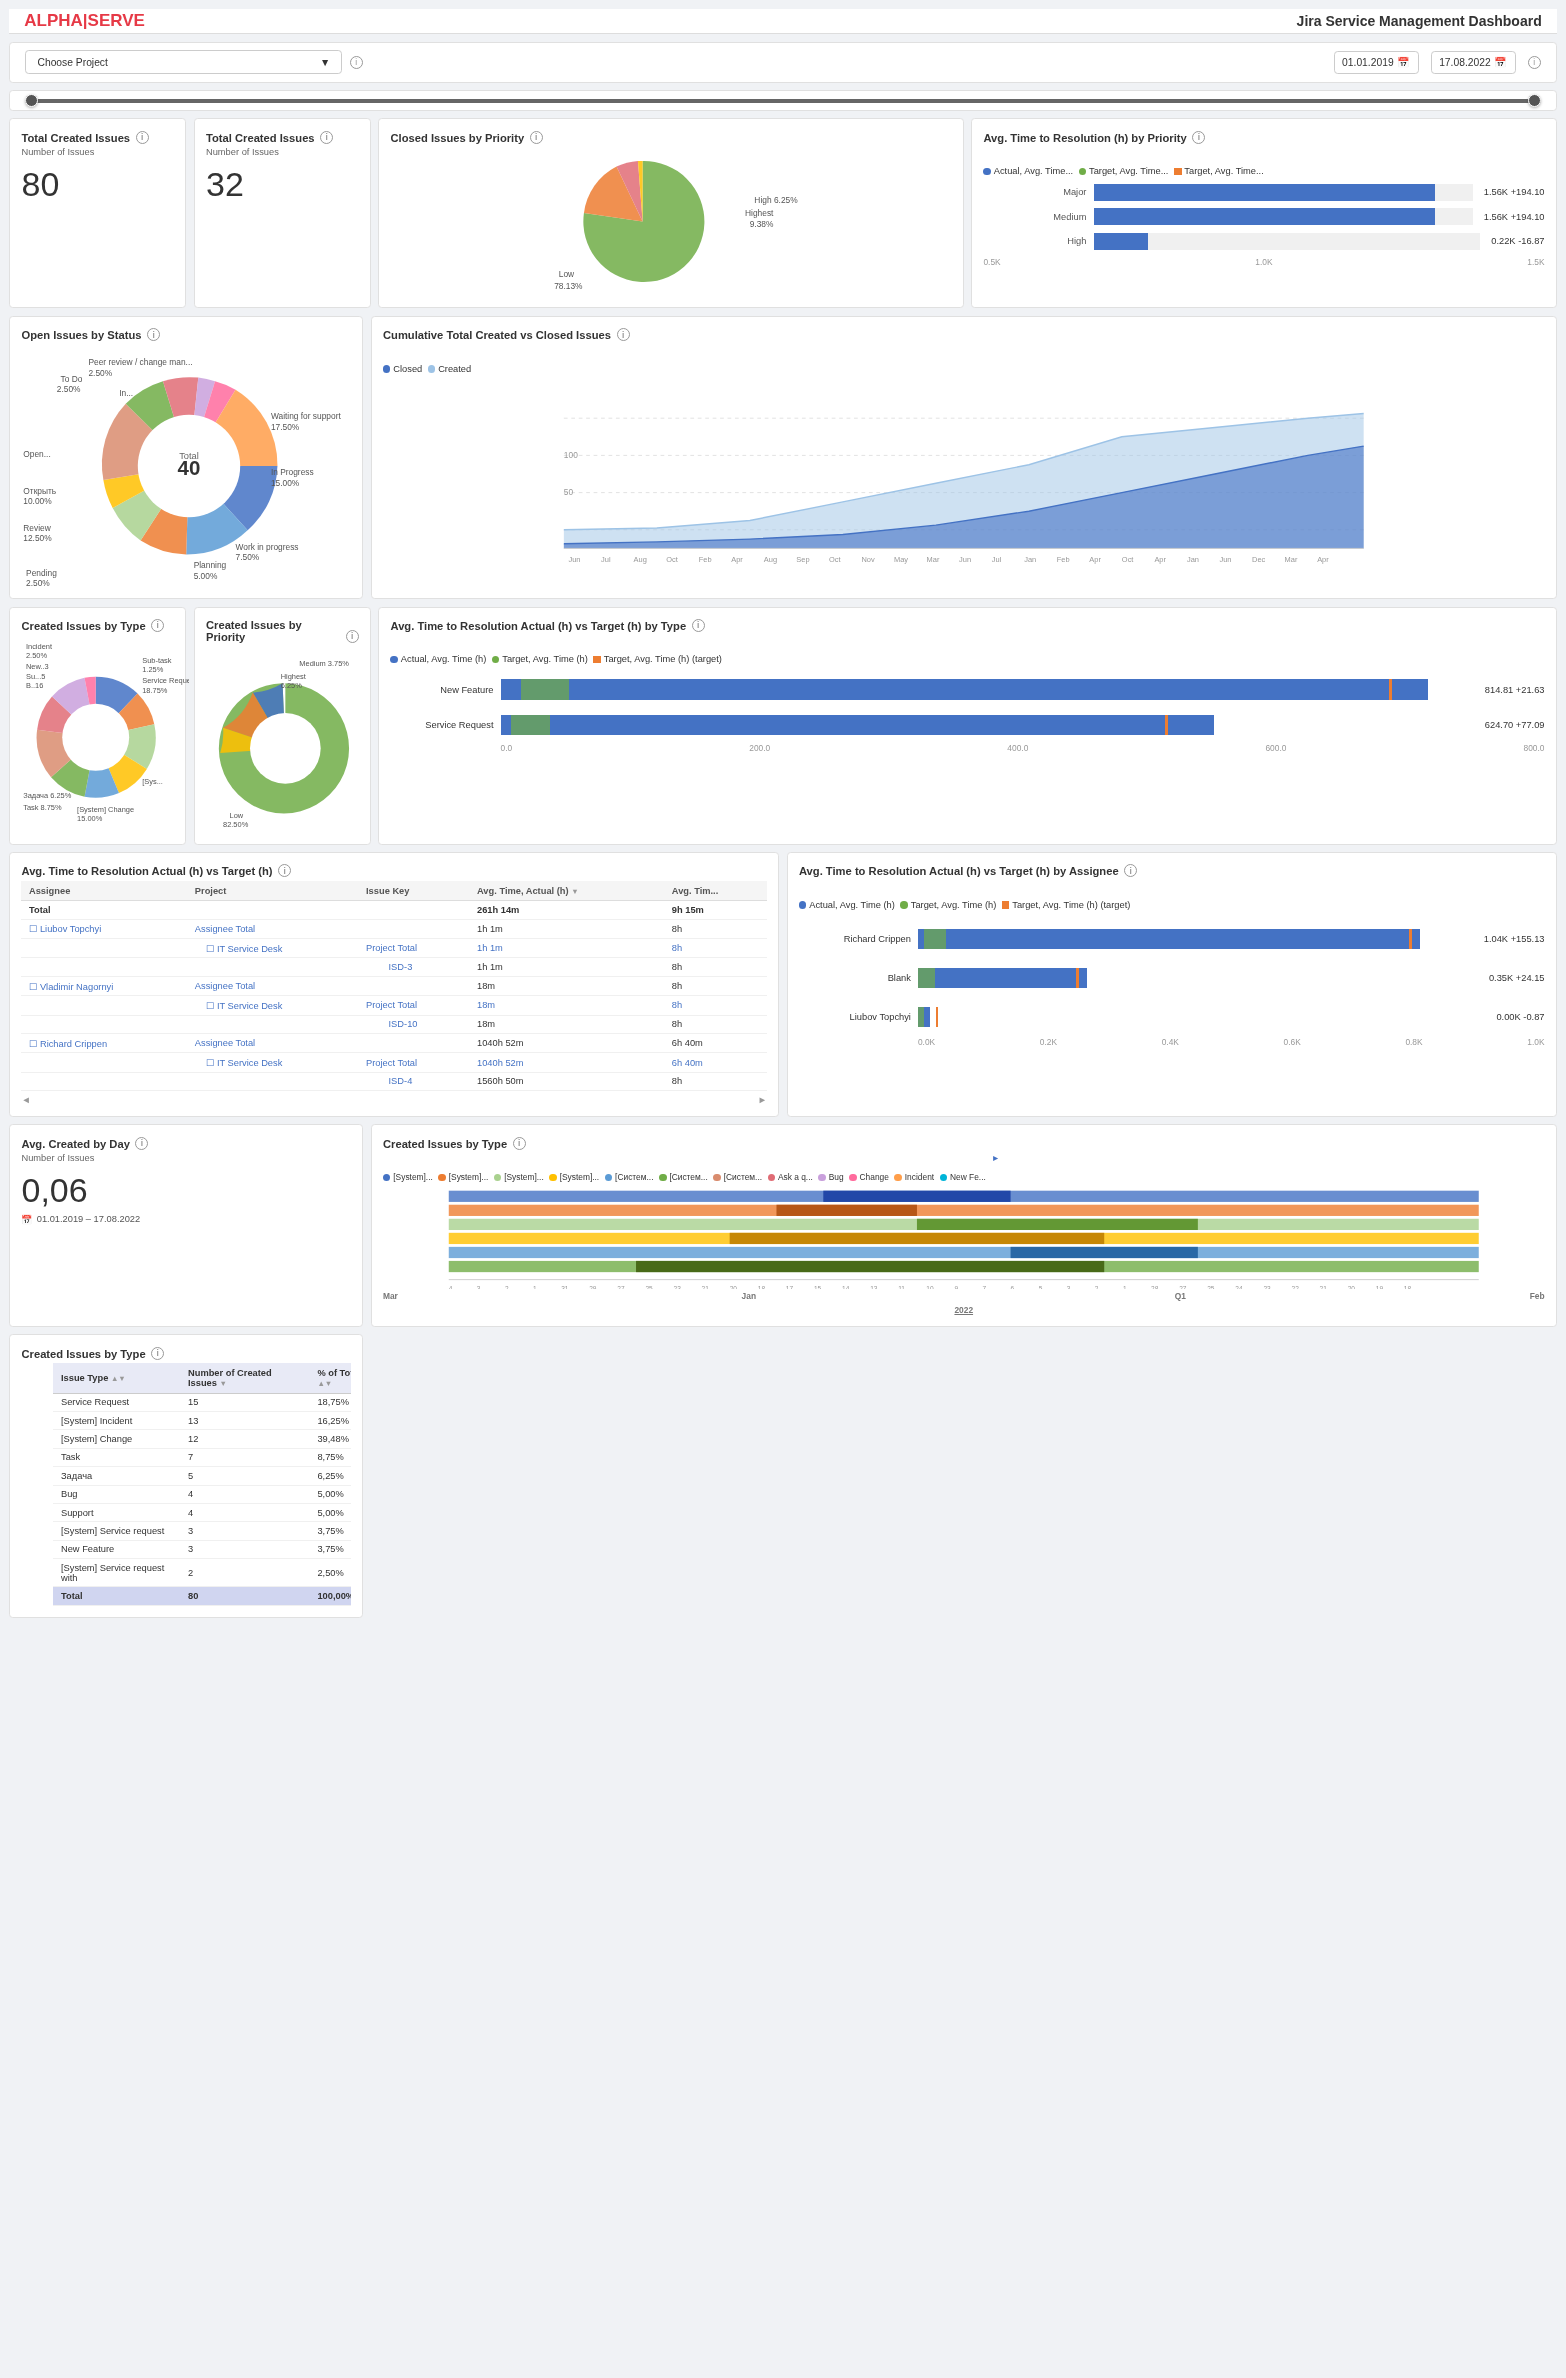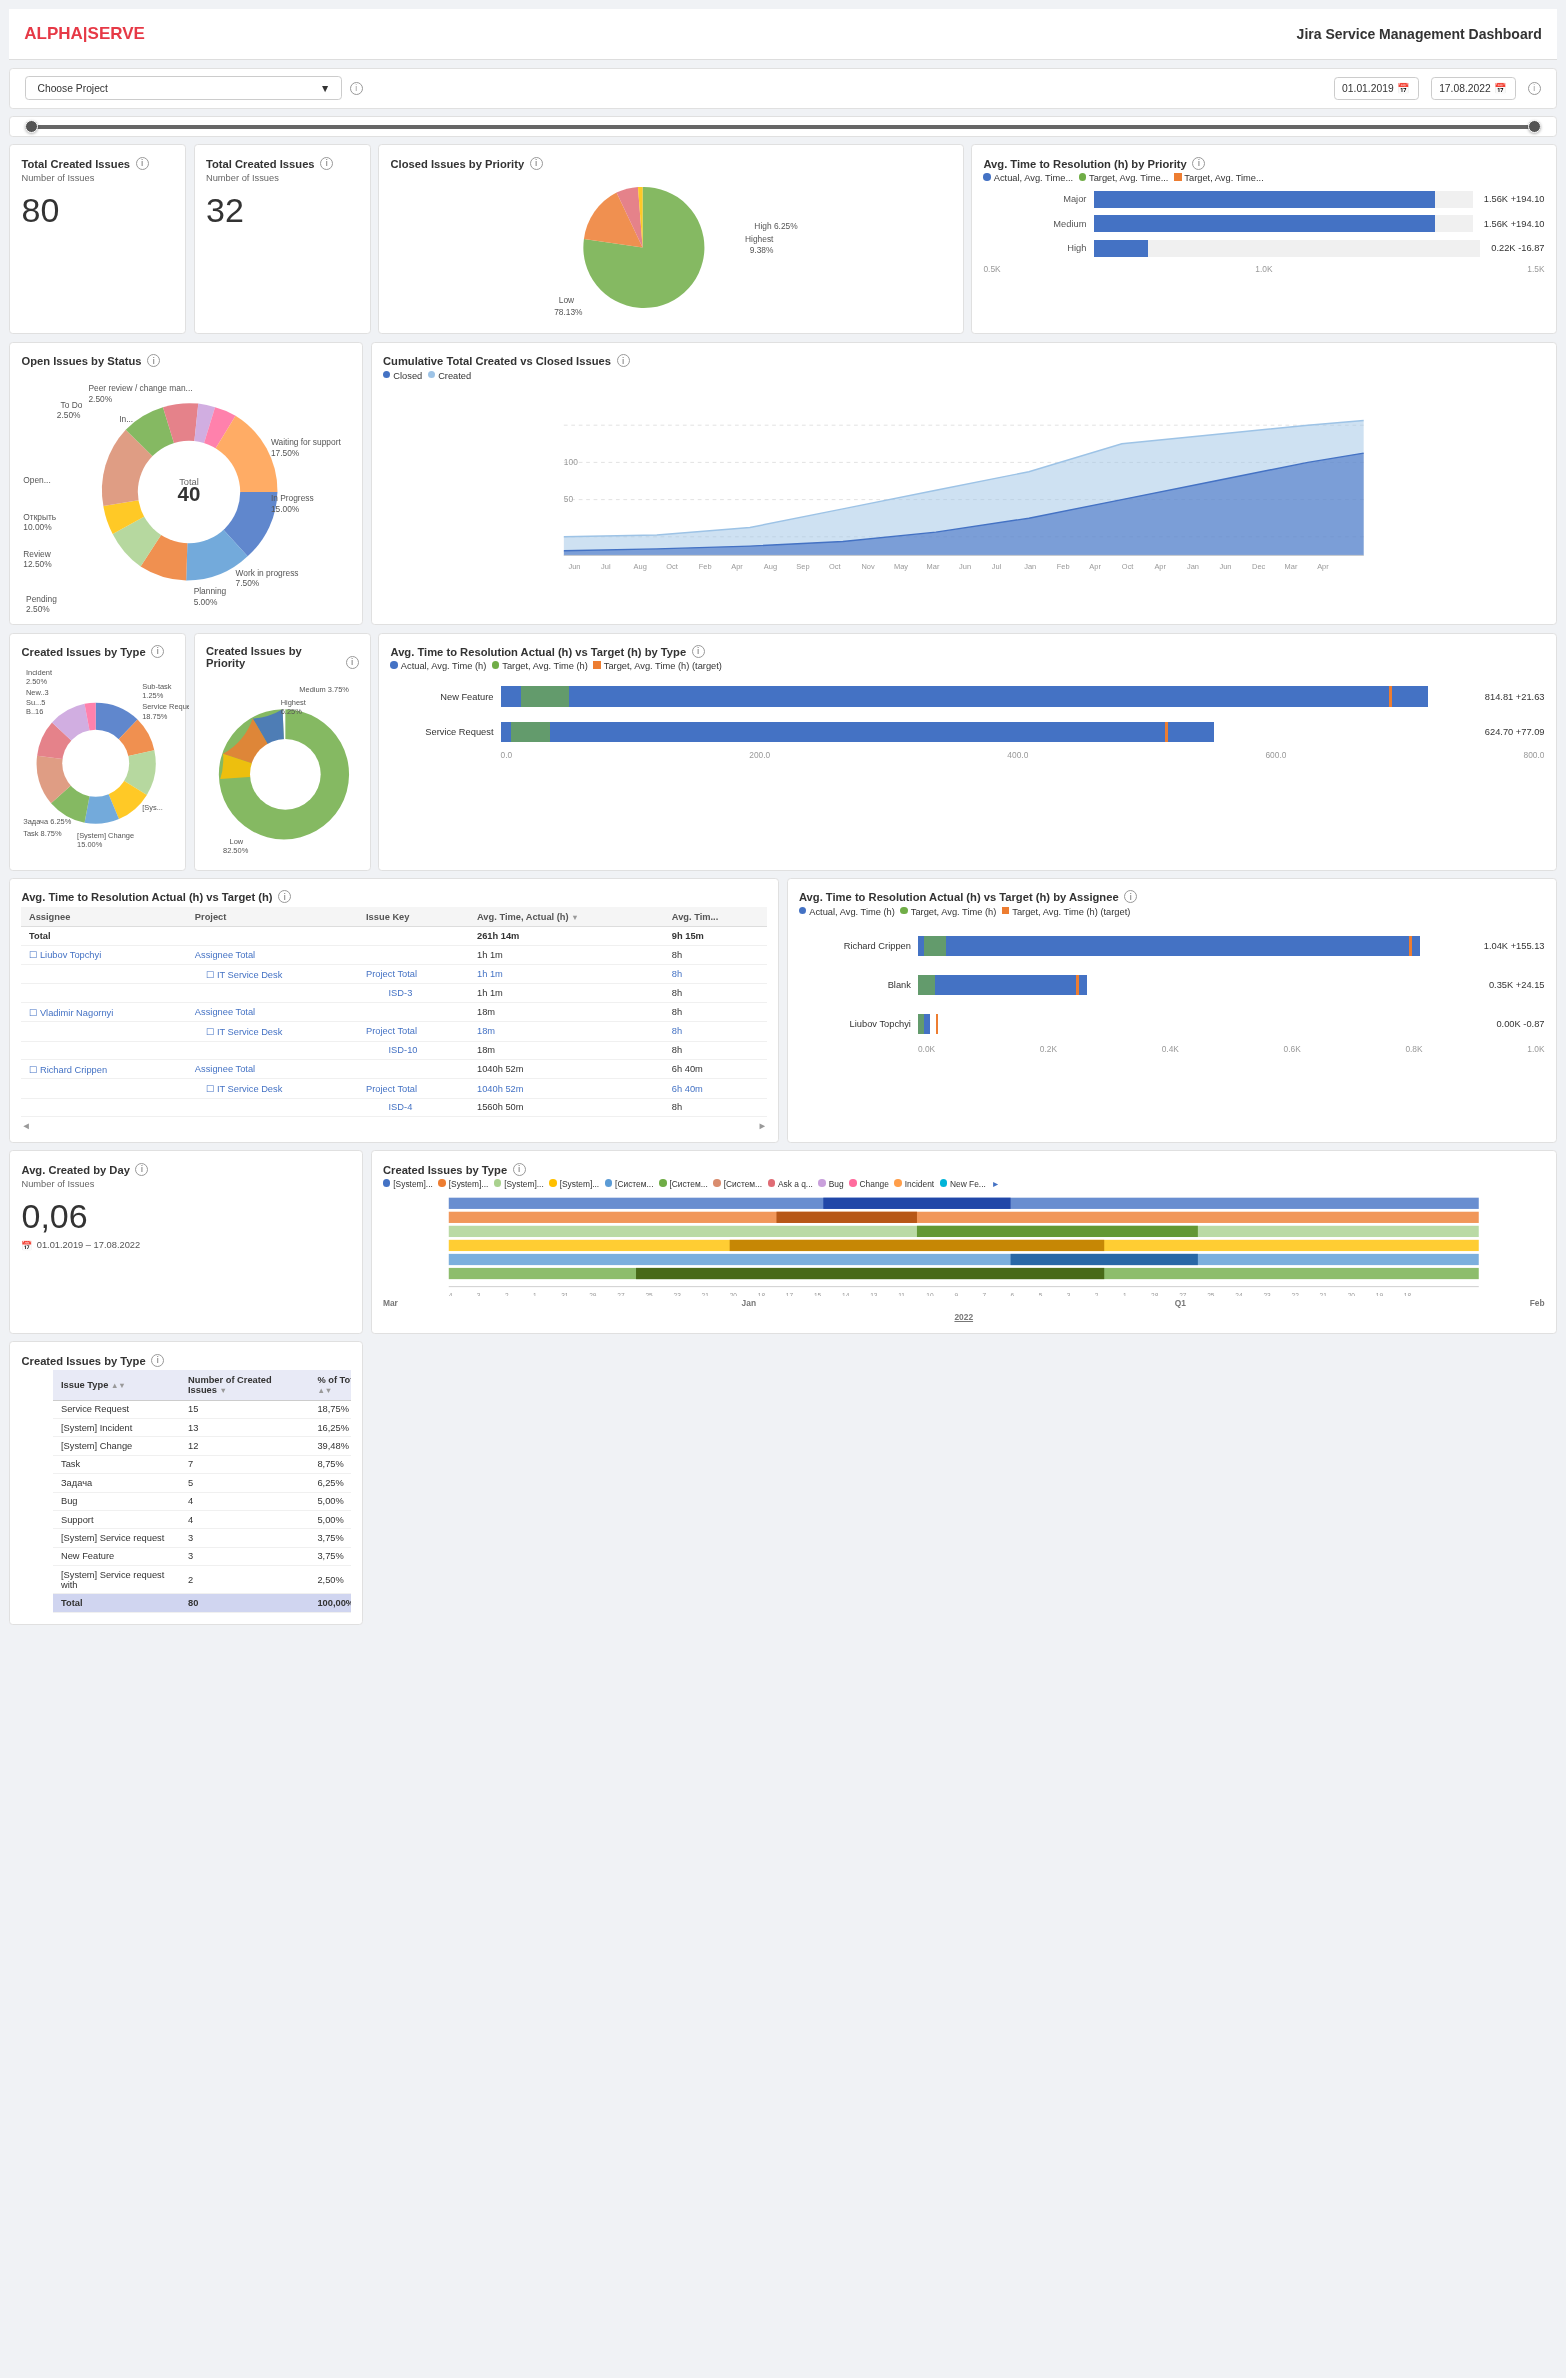--- a/index.html
+++ b/index.html
@@ -1,21 +1,21 @@
 <!DOCTYPE html>
 <html style="font-size:15px"><head>
   <meta charset="utf-8">
   <style>
     * { box-sizing: border-box; margin: 0; padding: 0; }
     body { font-family: 'Segoe UI', Arial, sans-serif; background: #f0f2f5; font-size: 10.3px; color: #333; }
     
     .page { width: 1566px; background: #f0f2f5; padding: 9.3px; }
     
     
-    .header { background: white; padding: 15px 15px; display: flex; align-items: center; justify-content: space-between; border-bottom: 0.9px solid #ddd; margin-bottom: 7.5px; }
+    .header { background: white; padding: 2px 15px; display: flex; align-items: center; justify-content: space-between; border-bottom: 0.9px solid #ddd; margin-bottom: 7.5px; }
     .logo { font-size: 17px; font-weight: bold; color: #e63946; }
     .page-title { font-size: 14px; font-weight: bold; color: #333; }
     
     
     .controls-row { background: white; padding: 7.5px 15px; display: flex; align-items: center; justify-content: space-between; margin-bottom: 7.5px; border: 0.9px solid #e0e0e0; border-radius: 3.7px; }
     .project-select { display: flex; align-items: center; gap: 7.5px; }
     .select-box { border: 0.9px solid #ccc; border-radius: 3.7px; padding: 5.6px 11.2px; width: 317px; display: flex; justify-content: space-between; align-items: center; background: white; cursor: pointer; gap: 18px; }
     .date-range { display: flex; align-items: center; gap: 12px; }
     .date-input { border: 0.9px solid #ccc; border-radius: 3.7px; padding: 3.7px 7.5px; display: flex; align-items: center; gap: 3.7px; }
     .slider-row { display: flex; align-items: center; gap: 7.5px; padding: 3.7px 15px; background: white; margin-bottom: 7.5px; border: 0.9px solid #e0e0e0; border-radius: 3.7px; }
@@ -36,21 +36,21 @@
     .data-table { width: 100%; border-collapse: collapse; font-size: 9.3px; }
     .data-table th { background: #f5f5f5; padding: 4.7px 7.5px; text-align: left; border-bottom: 1.9px solid #ddd; font-weight: 600; color: #555; }
     .data-table td { padding: 3.7px 7.5px; border-bottom: 0.9px solid #f0f0f0; }
     .bold-row td { font-weight: bold; }
     .link-text { color: #4472c4; text-decoration: none; cursor: pointer; }
     .indent { padding-left: 18.6px !important; }
     .indent2 { padding-left: 30px !important; }
     
     
     .legend { display: flex; flex-wrap: wrap; gap: 5.6px; margin-bottom: 7.5px; font-size: 9.3px; }
-    .legend-item { display: flex; gap: 2.8px; }
+    .legend-item { display: flex; align-items: center; gap: 2.8px; margin-top: 19px; }
     .legend-dot { width: 7.5px; height: 7.5px; border-radius: 50%; flex-shrink: 0; }
     .legend-sq { width: 7.5px; height: 7.5px; flex-shrink: 0; }
     
     
     .bar-chart { margin-top: 7.5px; }
     .bar-row { display: flex; align-items: center; margin-bottom: 7.5px; gap: 7.5px; }
     .bar-label { width: 103px; text-align: right; font-size: 9.3px; color: #555; flex-shrink: 0; }
     .bar-track { flex: 1; position: relative; height: 18.6px; background: #f5f5f5; }
     .bar-value { font-size: 9.3px; color: #333; margin-left: 3.7px; white-space: nowrap; }
     

